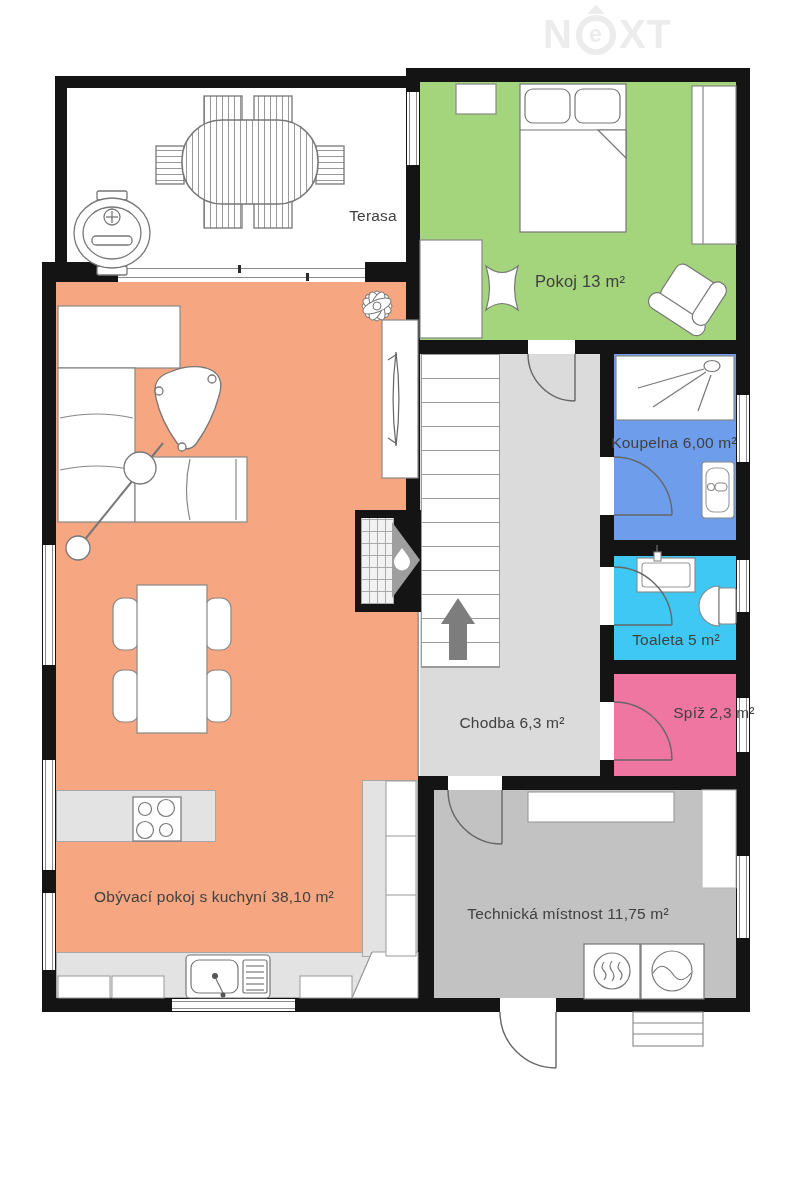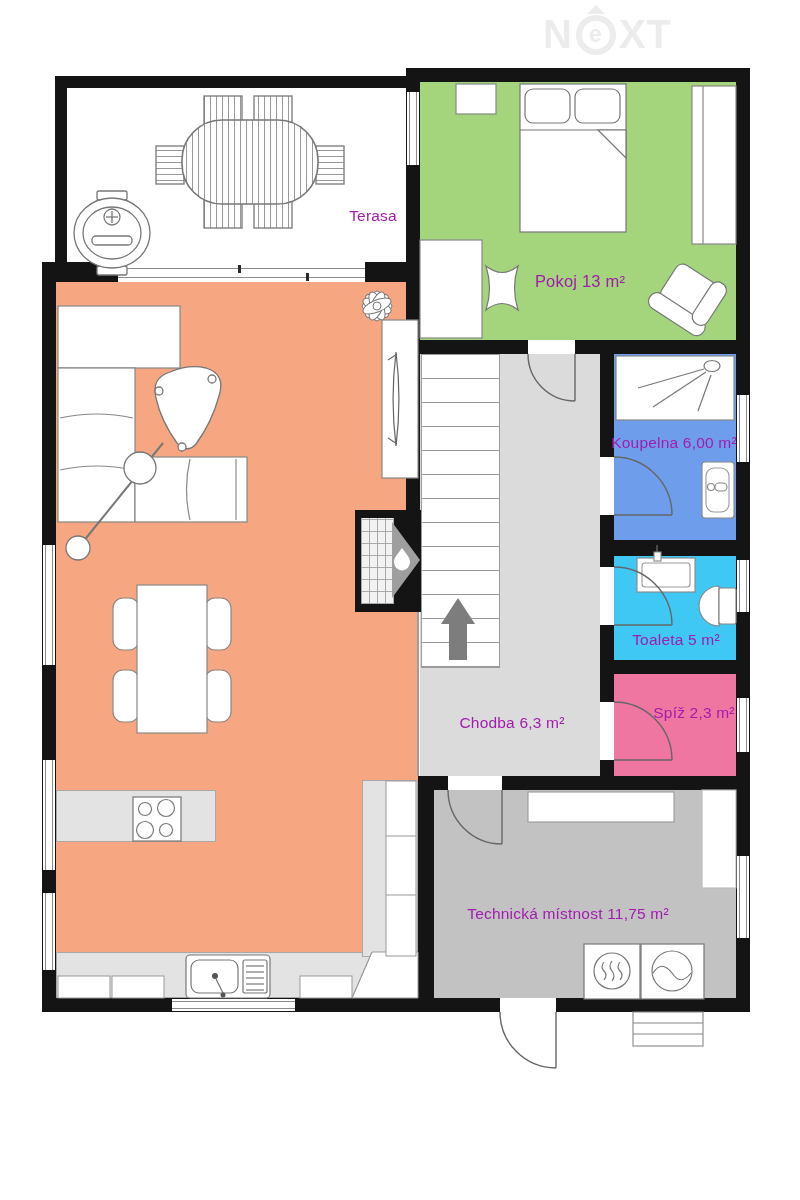--- a/index.html
+++ b/index.html
@@ -2,21 +2,21 @@
 <html><head>
 <meta charset="utf-8">
 <style>
   html,body{margin:0;padding:0;background:#fff}
   #canvas{position:relative;width:800px;height:1200px;background:#fff;overflow:hidden;
           font-family:"Liberation Sans",sans-serif}
   .abs{position:absolute}
   .w{position:absolute;background:#141414}
   .flr{position:absolute}
   .gap{position:absolute;background:#fff}
-  .lbl{position:absolute;transform:translate(-50%,-50%);font-size:15.5px;color:#a21caf;
+  .lbl{position:absolute;transform:translate(-50%,-50%);font-size:15.5px;color:#404040;
        white-space:nowrap;letter-spacing:.2px}
   .winv{position:absolute;background:#fff}
   .winv::before,.winv::after{content:"";position:absolute;top:0;bottom:0;width:1px;background:#8a8a8a}
   .winv::before{left:2px}.winv::after{right:2px}
   .winh{position:absolute;background:#fff}
   .winh::before,.winh::after{content:"";position:absolute;left:0;right:0;height:1px;background:#8a8a8a}
   .winh::before{top:2px}.winh::after{bottom:2px}
   .counter{position:absolute;background:#e3e3e3;border:1px solid #a8a8a8;box-sizing:border-box}
   .stairs{position:absolute;background:repeating-linear-gradient(180deg,#fff 0 23px,#999 23px 24px);
           border:1px solid #9b9b9b;box-sizing:border-box}
@@ -305,22 +305,23 @@
         <line x1="502" y1="790" x2="502" y2="844"></line>
       <path d="M500,1012 A56,56 0 0 0 556,1068"></path>
         <line x1="556" y1="1012" x2="556" y2="1068"></line>
     </g>
   </svg>
 
   <div class="lbl" style="left:373px;top:216px">Terasa</div>
   <div class="lbl" style="left:580px;top:281px;font-size:16.5px">Pokoj 13 m²</div>
   <div class="lbl" style="left:674px;top:443px">Koupelna 6,00 m²</div>
   <div class="lbl" style="left:676px;top:640px">Toaleta 5 m²</div>
-  <div class="lbl" style="left:694px;top:713px">Spíž 2,3 m²</div>
+  <div class="lbl" style="left:714px;top:713px">Spíž 2,3 m²</div>
   <div class="lbl" style="left:512px;top:723px">Chodba 6,3 m²</div>
+  <div class="lbl" style="left:214px;top:897px">Obývací pokoj s kuchyní 38,10 m²</div>
   <div class="lbl" style="left:568px;top:914px">Technická místnost 11,75 m²</div>
 
   <div class="logo">
     <span>N</span>
     <span class="logo-e">
       <i class="caret"></i>
       <b>e</b>
     </span>
     <span>XT</span>
   </div>

